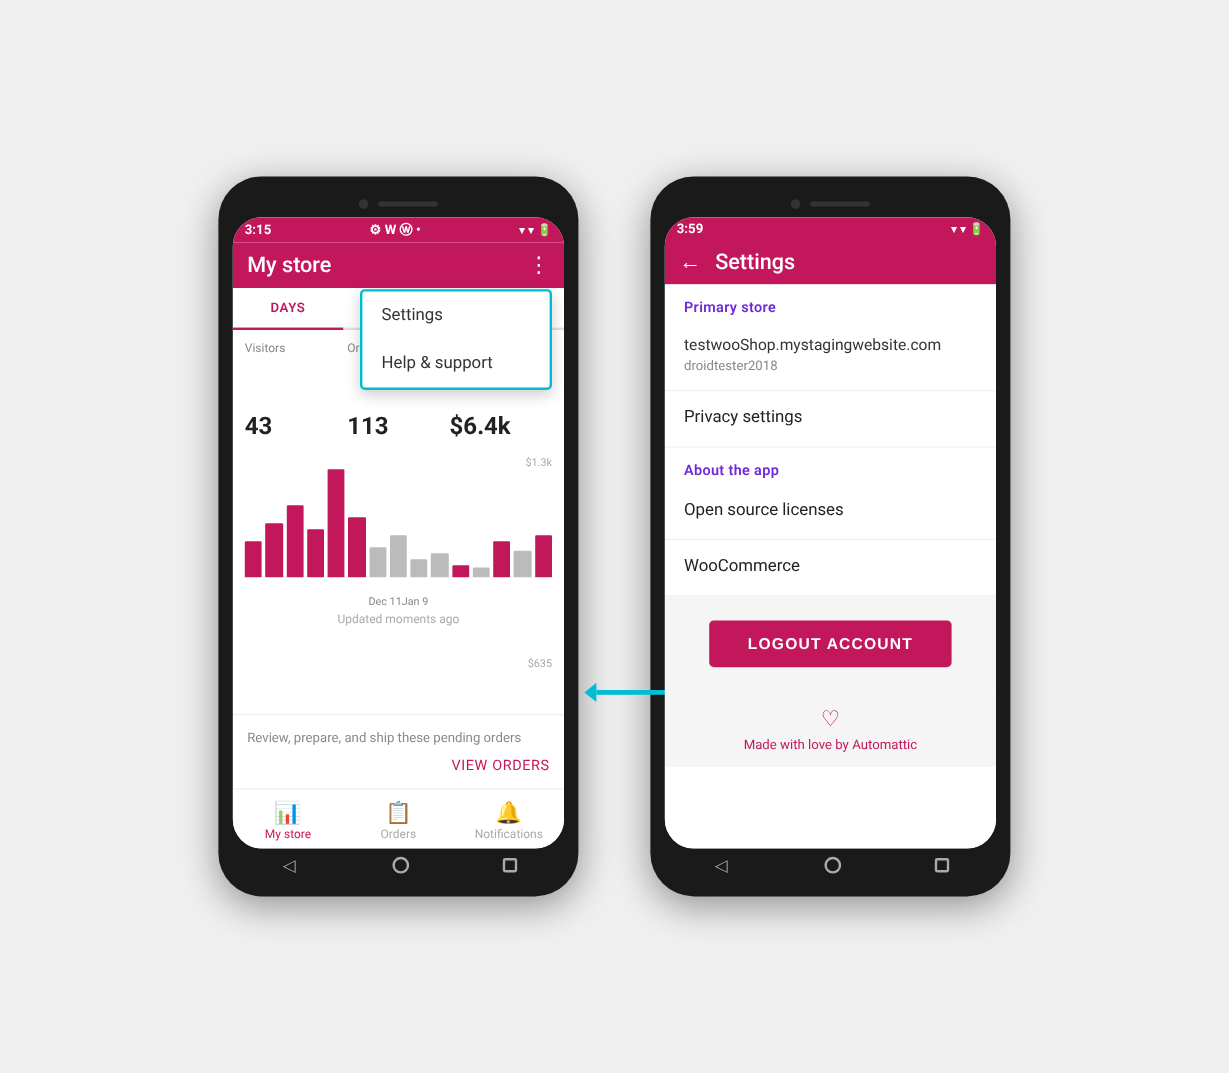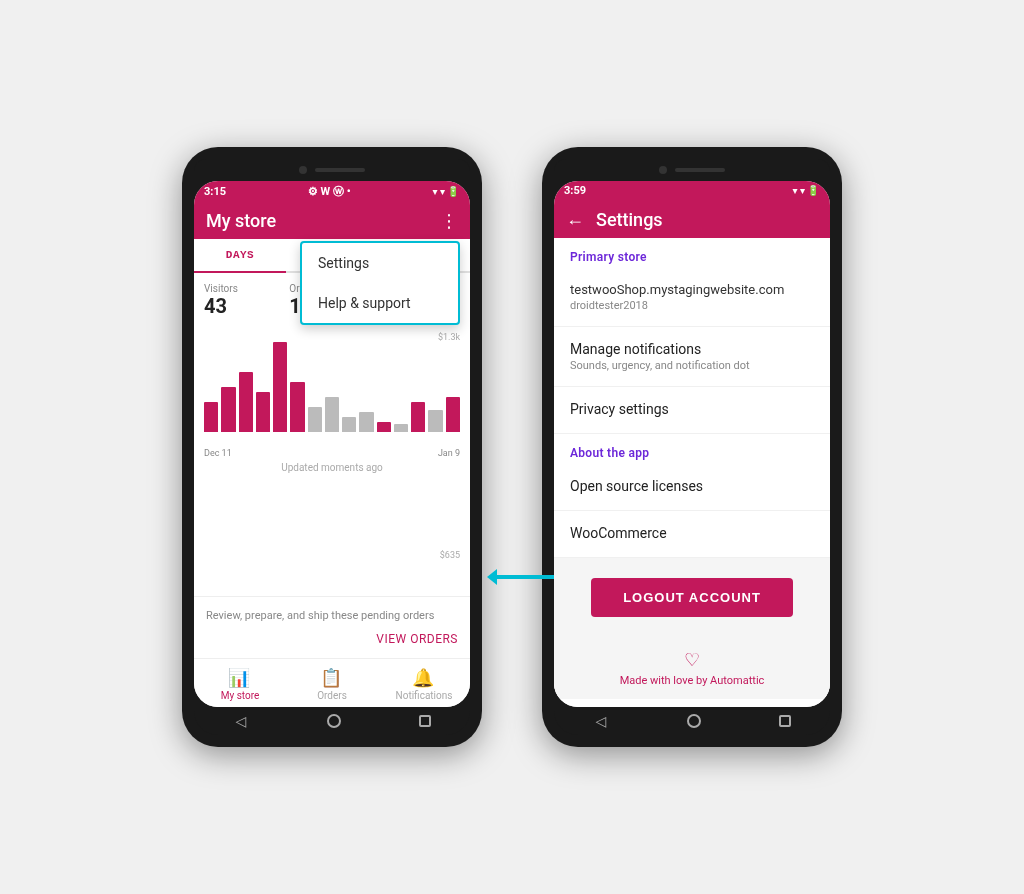--- a/index.html
+++ b/index.html
@@ -179,21 +179,20 @@
 
     .tab {
       flex: 1;
       text-align: center;
       padding: 10px 16px;
       font-size: 11px;
       color: #aaa;
       letter-spacing: 0.5px;
       font-weight: 600;
       position: relative;
-      font-family: Liberation Mono, monospace;
     }
 
     .tab.active {
       color: #c2185b;
     }
 
     .tab.active::after {
       content: '';
       position: absolute;
       bottom: -2px;
@@ -217,20 +216,21 @@
 
     .stat-label {
       font-size: 10px;
       color: #888;
     }
 
     .stat-value {
       font-size: 20px;
       font-weight: 700;
       color: #222;
+      margin-top: 47px;
     }
 
     
     .chart-area {
       flex: 1;
       position: relative;
       padding: 4px 10px 20px;
       overflow: hidden;
     }
 
@@ -252,21 +252,21 @@
     .bar {
       flex: 1;
       border-radius: 1px 1px 0 0;
     }
 
     .bar.pink { background: #c2185b; }
     .bar.gray { background: #bbb; }
 
     .chart-x-labels {
       display: flex;
-      justify-content: space-between;
+      justify-content: center;
       font-size: 9px;
       color: #888;
     }
 
     .chart-update {
       text-align: center;
       font-size: 10px;
       color: #aaa;
       margin-top: 4px;
     }
@@ -588,24 +588,20 @@
       </div>
 
       <div class="settings-content">
         <div class="settings-section-label">Primary store</div>
 
         <div class="settings-item">
           <div class="settings-url">testwooShop.mystagingwebsite.com</div>
           <div class="settings-username">droidtester2018</div>
         </div>
 
-        <div class="settings-item">
-          <div class="settings-item-title">Manage notifications</div>
-          <div class="settings-item-subtitle">Sounds, urgency, and notification dot</div>
-        </div>
 
         <div class="settings-item">
           <div class="settings-item-title">Privacy settings</div>
         </div>
 
         <div class="settings-section-label">About the app</div>
 
         <div class="settings-item">
           <div class="settings-item-title">Open source licenses</div>
         </div>

